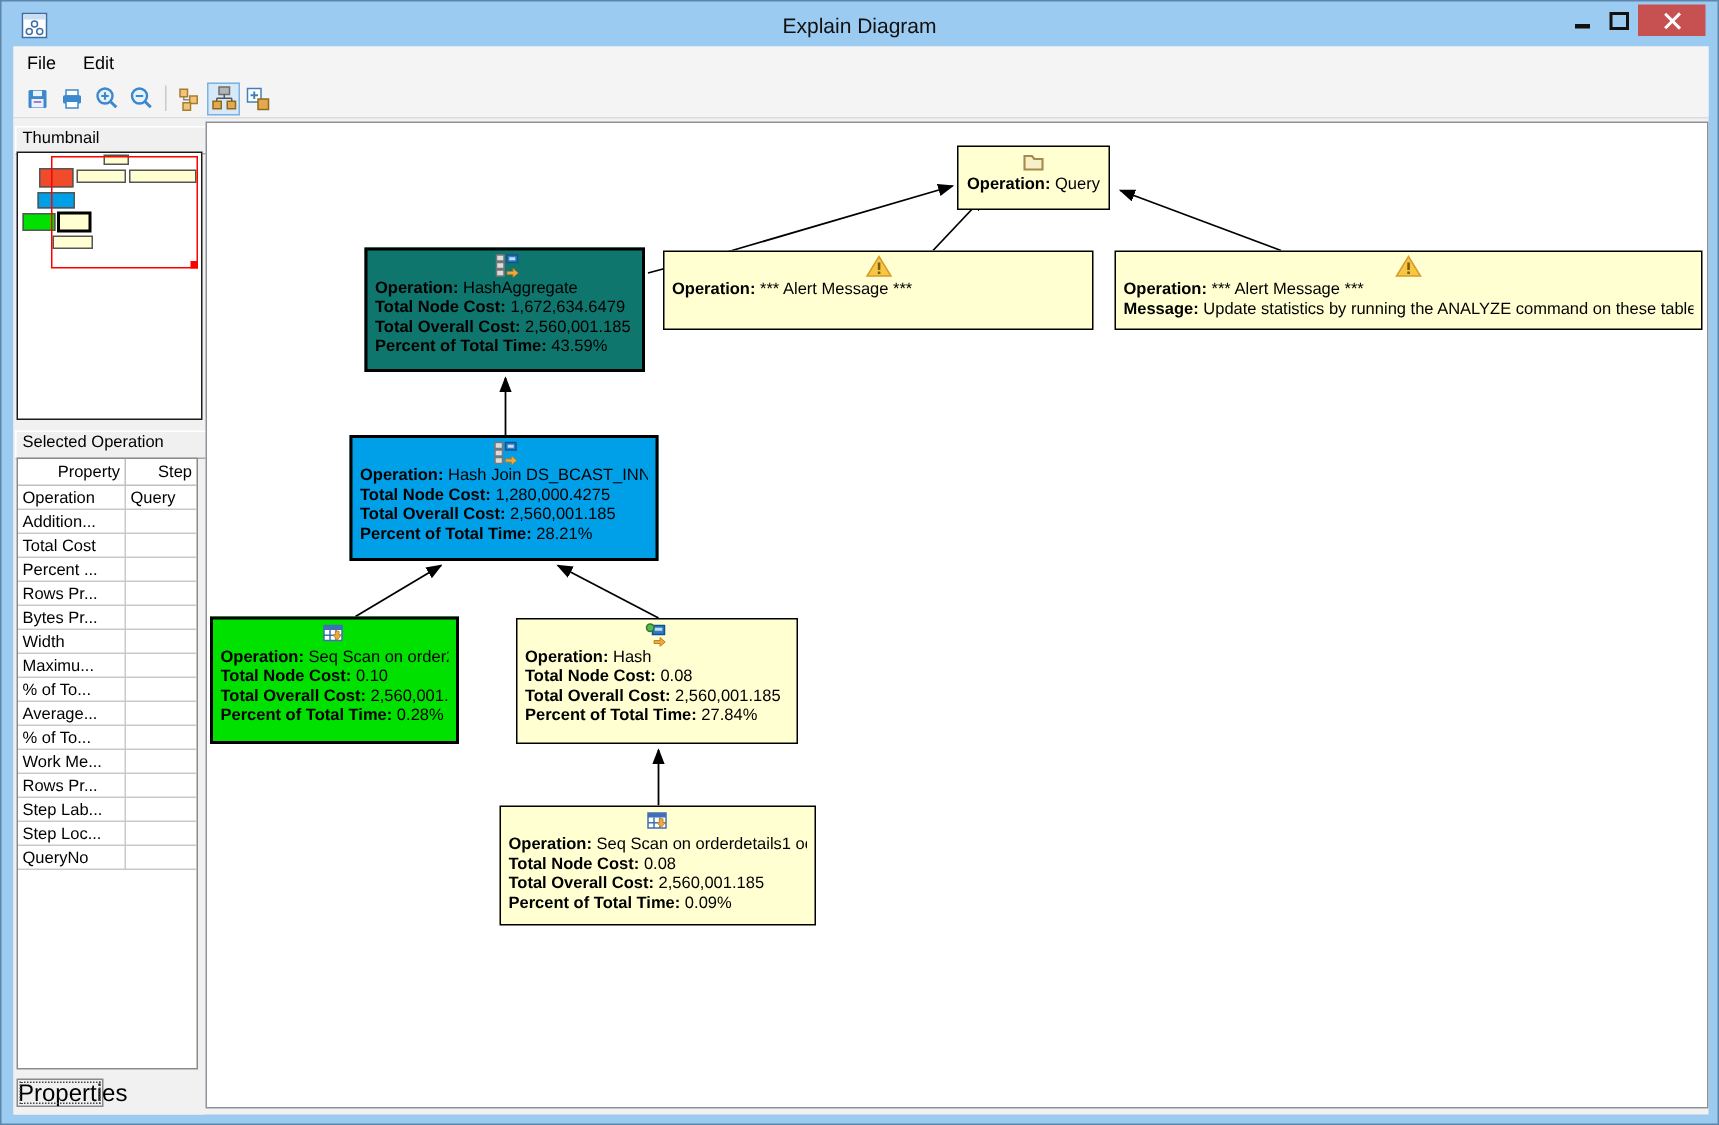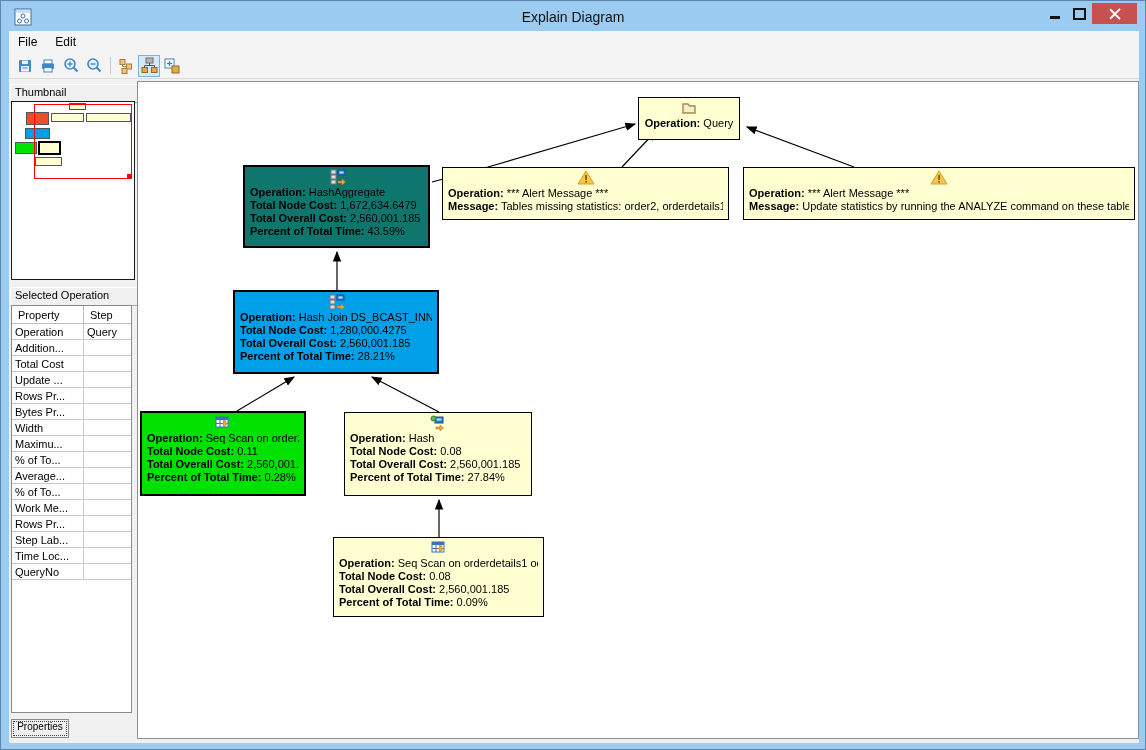--- a/index.html
+++ b/index.html
@@ -32,26 +32,26 @@
   .tool-btn.selected{background:#D6E9F8;border:1px solid #7DB2E0;}
   .tool-sep{width:1px;height:17px;background:#c9c9c9;margin:0 4px;}
   
   .sidepanel{position:absolute;left:8px;top:78px;width:127px;height:664px;background:#F1F1F1;}
   .panel-header{position:absolute;left:1px;width:123px;height:16px;background:#F0F0F0;border:1px solid #fff;border-right-color:#a8a8a8;border-bottom-color:#a8a8a8;font-size:11px;padding:1px 0 0 4px;box-sizing:content-box;}
   .thumb-header{top:5px;}
   .thumb-box{position:absolute;left:2px;top:22px;width:122px;height:177px;background:#fff;border:1px solid #1a1a1a;}
   .selop-header{top:208px;}
   .prop-box{position:absolute;left:2px;top:226px;width:119px;height:406px;background:#fff;border:1px solid #8a8a8a;}
   .prop-table{width:100%;border-collapse:collapse;font-size:11px;table-layout:fixed;}
-  .prop-table th{font-weight:normal;text-align:left;padding:2px 3px 1px 6px;border-bottom:1px solid #c0c0c0;border-right:1px solid #c0c0c0;height:14px;}
+  .prop-table th{font-weight:normal;text-align:right;padding:2px 3px 1px 6px;border-bottom:1px solid #c0c0c0;border-right:1px solid #c0c0c0;height:14px;}
   .prop-table th:last-child{border-right:none;}
   .prop-table td{padding:1px 3px 1px 3px;border-bottom:1px solid #c9c9c9;border-right:1px solid #c9c9c9;height:13px;white-space:nowrap;overflow:hidden;margin-top:16px;}
   .prop-table td:last-child{border-right:none;}
   .col-p{width:62px;}
-  .prop-tab{position:absolute;left:2px;top:640px;width:56px;height:16px;background:#F0F0F0;border:1px solid #8a8a8a;font-size:10px;text-align:center;padding-top:1px;outline:1px dotted #444;outline-offset:-3px;}
+  .prop-tab{position:absolute;left:2px;top:640px;width:56px;height:16px;background:#F0F0F0;border:1px solid #8a8a8a;font-size:16px;text-align:center;padding-top:1px;outline:1px dotted #444;outline-offset:-3px;}
   
   .mini{position:absolute;box-sizing:border-box;border:1px solid #555;}
   .viewport-rect{position:absolute;left:22px;top:2px;width:98px;height:75px;border:1px solid #FF0000;box-sizing:border-box;}
   .viewport-handle{position:absolute;right:-1px;bottom:-1px;width:5px;height:5px;background:#FF0000;}
   
   .main{position:absolute;left:136px;top:80px;width:1002px;height:658px;background:#fff;border:1px solid #8d9097;box-sizing:border-box;}
   .arrows{position:absolute;left:0;top:0;width:1000px;height:656px;}
   .node{position:absolute;border:1px solid #000;box-sizing:border-box;padding:2px 5px 2px 5px;font-size:11px;}
   .node-icon{height:17px;text-align:center;}
   .node-icon svg{vertical-align:top;}
@@ -189,21 +189,21 @@
             </tr>
           <tr>
               <td>Addition...</td>
               <td></td>
             </tr>
           <tr>
               <td>Total Cost</td>
               <td></td>
             </tr>
           <tr>
-              <td>Update ...</td>
+              <td>Percent ...</td>
               <td></td>
             </tr>
           <tr>
               <td>Rows Pr...</td>
               <td></td>
             </tr>
           <tr>
               <td>Bytes Pr...</td>
               <td></td>
             </tr>
@@ -233,21 +233,21 @@
             </tr>
           <tr>
               <td>Rows Pr...</td>
               <td></td>
             </tr>
           <tr>
               <td>Step Lab...</td>
               <td></td>
             </tr>
           <tr>
-              <td>Time Loc...</td>
+              <td>Step Loc...</td>
               <td></td>
             </tr>
           <tr>
               <td>QueryNo</td>
               <td></td>
             </tr>
         </tbody>
       </table>
     </div>
     <div class="prop-tab">Properties</div>
@@ -298,21 +298,20 @@
 
     <div class="node n-yellow" style="left:304px;top:85px;width:287px;height:53px;">
       <div class="node-icon">
         <svg width="18" height="15">
             <path d="M9,1 L17,14 H1 Z" fill="#F6C645" stroke="#D89B28"></path>
             <rect x="8.2" y="5" width="1.7" height="5" fill="#7A5A10"></rect>
             <rect x="8.2" y="11" width="1.7" height="1.7" fill="#7A5A10"></rect>
           </svg>
       </div>
       <div class="node-line"><span class="lbl">Operation:</span> <span>*** Alert Message ***</span></div>
-      <div class="node-line"><span class="lbl">Message:</span> <span>Tables missing statistics: order2, orderdetails1</span></div>
     </div>
 
     <div class="node n-yellow" style="left:605px;top:85px;width:392px;height:53px;">
       <div class="node-icon">
         <svg width="18" height="15">
             <path d="M9,1 L17,14 H1 Z" fill="#F6C645" stroke="#D89B28"></path>
             <rect x="8.2" y="5" width="1.7" height="5" fill="#7A5A10"></rect>
             <rect x="8.2" y="11" width="1.7" height="1.7" fill="#7A5A10"></rect>
           </svg>
       </div>
@@ -342,21 +341,21 @@
         <svg width="18" height="16">
             <rect x="2" y="2" width="12" height="10" fill="#fff" stroke="#3F6FB5"></rect>
             <rect x="2" y="2" width="12" height="3" fill="#3F6FB5"></rect>
             <line x1="6" y1="5" x2="6" y2="12" stroke="#3F6FB5"></line>
             <line x1="10" y1="5" x2="10" y2="12" stroke="#3F6FB5"></line>
             <line x1="2" y1="8.5" x2="14" y2="8.5" stroke="#3F6FB5"></line>
             <path d="M10,8 h3 v3 h1.8 l-3.3,4 -3.3,-4 h1.8 z" fill="#EDA93B" stroke="#B87A1E" stroke-width="0.6" transform="translate(1,-1) scale(0.85)"></path>
           </svg>
       </div>
       <div class="node-line"><span class="lbl">Operation:</span> <span>Seq Scan on order2 o</span></div>
-      <div class="node-line"><span class="lbl">Total Node Cost:</span> <span>0.11</span></div>
+      <div class="node-line"><span class="lbl">Total Node Cost:</span> <span>0.10</span></div>
       <div class="node-line"><span class="lbl">Total Overall Cost:</span> <span>2,560,001.185</span></div>
       <div class="node-line"><span class="lbl">Percent of Total Time:</span> <span>0.28%</span></div>
     </div>
 
     <div class="node n-yellow" style="left:206px;top:330px;width:188px;height:84px;">
       <div class="node-icon">
         <svg width="18" height="16">
             <rect x="6" y="2" width="8" height="6" fill="#2E7BC8" stroke="#14518F"></rect>
             <rect x="7.5" y="3.5" width="5" height="2" fill="#BBDFFB"></rect>
             <circle cx="4.5" cy="3.5" r="2.5" fill="#58B858" stroke="#2E7B2E"></circle>

